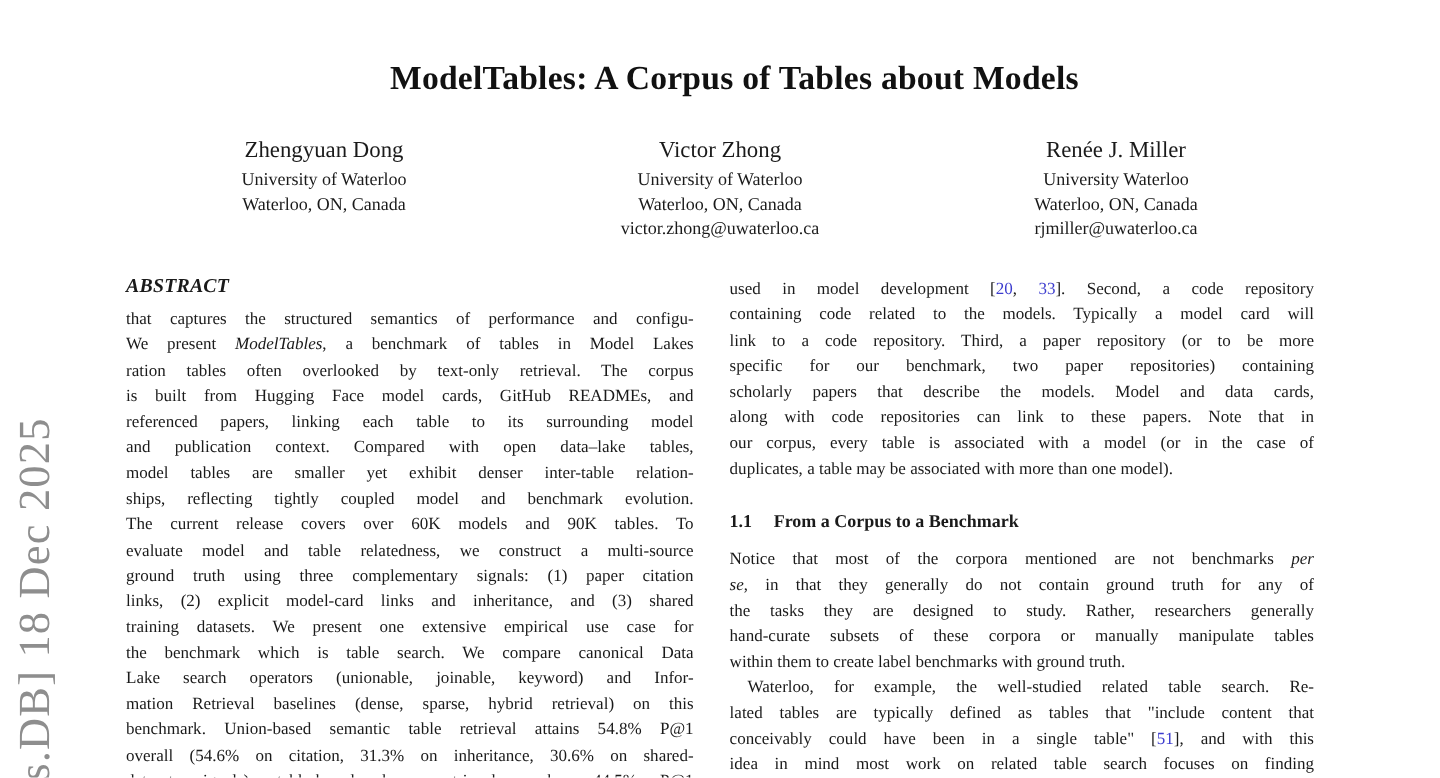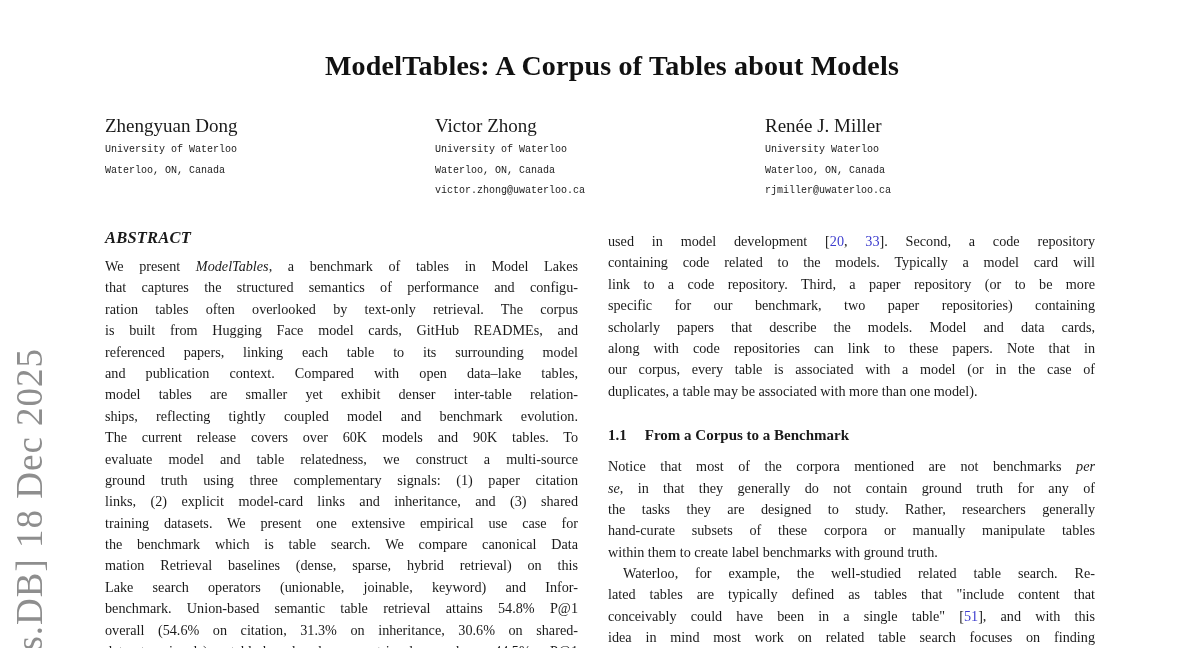--- a/index.html
+++ b/index.html
@@ -20,23 +20,23 @@
     margin: 0; text-align: center;
     font-family: "Liberation Serif", serif;
     font-size: 28px; font-weight: bold; color: #111;
     letter-spacing: 0.2px;
     padding-left: 12px;
   }
   .authors-row {
     position: absolute; top: 113px; left: 105px; width: 990px;
     display: flex; flex-direction: row;
   }
-  .author { flex: 1 1 0; text-align: left; }
+  .author { flex: 1 1 0; text-align: center; }
   .author .name { font-size: 19px; line-height: 25px; margin-bottom: 2px; }
-  .author .affil, .author .email { font-size: 10px; line-height: 20.5px; font-family: Liberation Mono, monospace; }
+  .author .affil, .author .email { font-size: 15px; line-height: 20.5px; }
   .col { position: absolute; }
   .col-left { left: 105px; top: 228px; width: 473px; }
   .col-right { left: 608px; top: 231px; width: 487px; }
   .abstract-heading {
     font-size: 16.5px; font-weight: bold; line-height: 19px;
     margin-bottom: 9px; letter-spacing: 0.2px; font-style: italic;
   }
   .section-heading {
     font-size: 15px; font-weight: bold; line-height: 22px;
     margin-top: 22px; margin-bottom: 10px;
@@ -77,36 +77,36 @@
       <div class="name">Renée J. Miller</div>
       <div class="affil">University Waterloo</div>
       <div class="affil">Waterloo, ON, Canada</div>
       <div class="email">rjmiller@uwaterloo.ca</div>
     </div>
   </div>
 
   <div class="col col-left">
     <div class="abstract-heading">ABSTRACT</div>
     <div>
+        <div class="line"><span>that captures the structured semantics of performance and configu-</span></div>
         <div class="line"><span>We present </span><span class="seg-i">ModelTables</span><span>, a benchmark of tables in Model Lakes</span></div>
-        <div class="line"><span>that captures the structured semantics of performance and configu-</span></div>
         <div class="line"><span>ration tables often overlooked by text-only retrieval. The corpus</span></div>
         <div class="line"><span>is built from Hugging Face model cards, GitHub READMEs, and</span></div>
         <div class="line"><span>referenced papers, linking each table to its surrounding model</span></div>
         <div class="line"><span>and publication context. Compared with open data–lake tables,</span></div>
         <div class="line"><span>model tables are smaller yet exhibit denser inter-table relation-</span></div>
         <div class="line"><span>ships, reflecting tightly coupled model and benchmark evolution.</span></div>
         <div class="line"><span>The current release covers over 60K models and 90K tables. To</span></div>
         <div class="line"><span>evaluate model and table relatedness, we construct a multi-source</span></div>
         <div class="line"><span>ground truth using three complementary signals: (1) paper citation</span></div>
         <div class="line"><span>links, (2) explicit model-card links and inheritance, and (3) shared</span></div>
         <div class="line"><span>training datasets. We present one extensive empirical use case for</span></div>
         <div class="line"><span>the benchmark which is table search. We compare canonical Data</span></div>
+        <div class="line"><span>Lake search operators (unionable, joinable, keyword) and Infor-</span></div>
         <div class="line"><span>mation Retrieval baselines (dense, sparse, hybrid retrieval) on this</span></div>
-        <div class="line"><span>Lake search operators (unionable, joinable, keyword) and Infor-</span></div>
         <div class="line"><span>benchmark. Union-based semantic table retrieval attains 54.8% P@1</span></div>
         <div class="line"><span>overall (54.6% on citation, 31.3% on inheritance, 30.6% on shared-</span></div>
         <div class="line"><span>dataset signals); table-based dense retrieval reaches 44.5% P@1</span></div>
       </div>
   </div>
 
   <div class="col col-right">
     <div>
         <div class="line"><span>used in model development [</span><span class="seg-c">20</span><span>, </span><span class="seg-c">33</span><span>]. Second, a code repository</span></div>
         <div class="line"><span>containing code related to the models. Typically a model card will</span></div>

